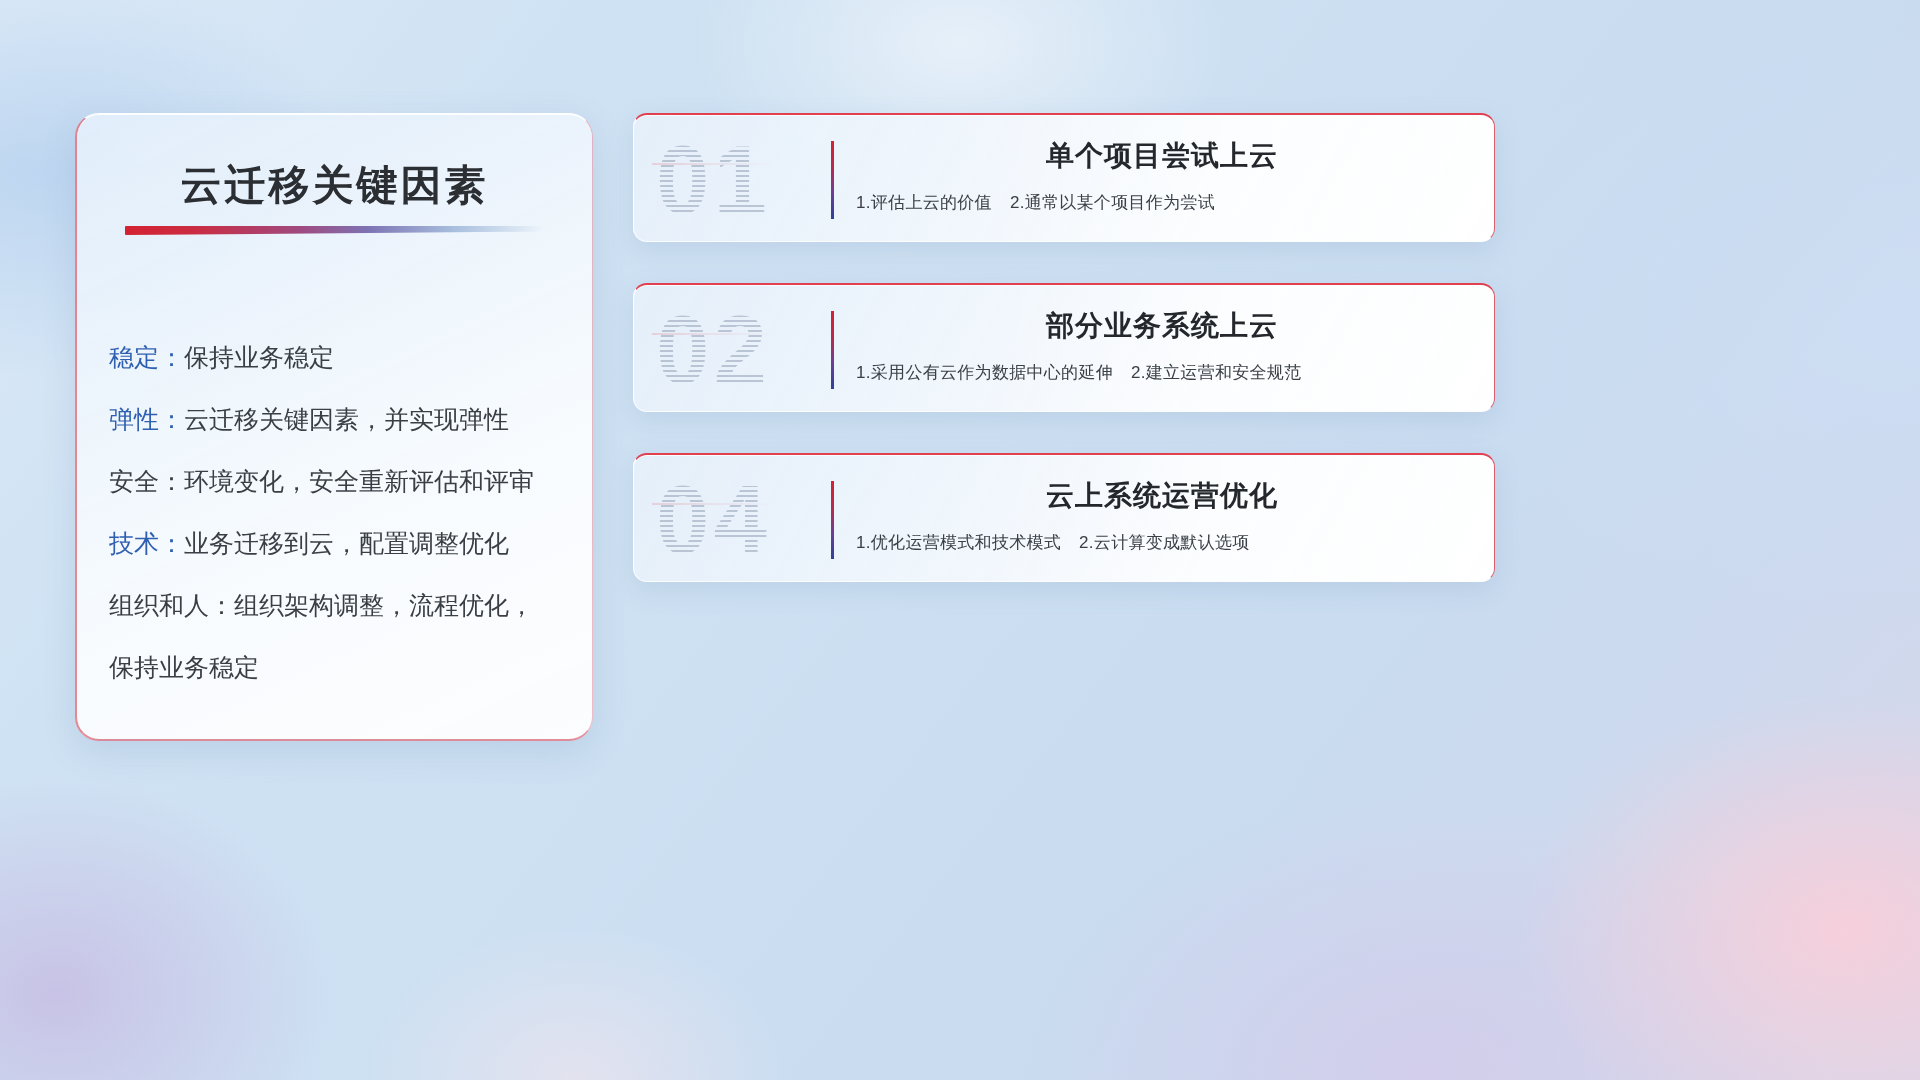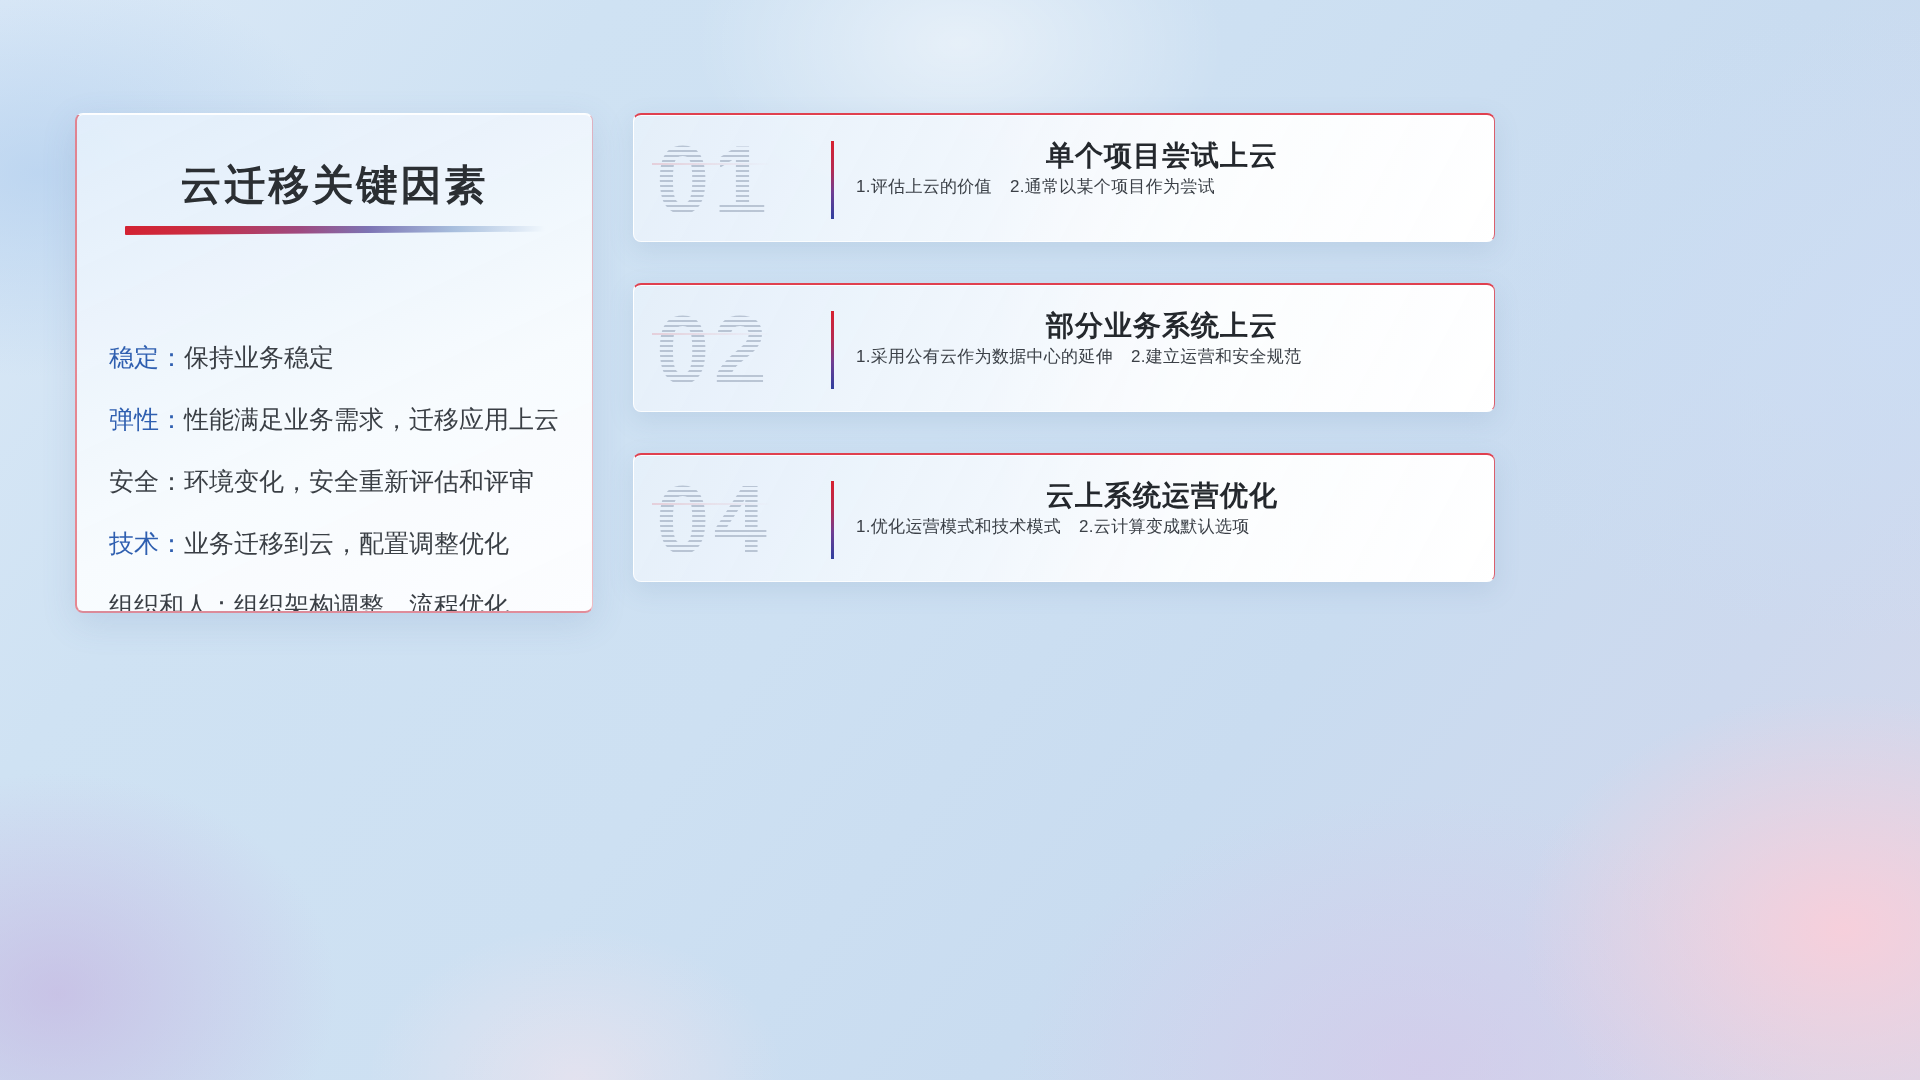--- a/index.html
+++ b/index.html
@@ -17,22 +17,22 @@
   }
   .bg-wash {
     position:absolute; inset:0; pointer-events:none;
     background:
       radial-gradient(ellipse 380px 240px at 50% 4%, rgba(255,255,255,.50) 0%, rgba(255,255,255,0) 70%),
       radial-gradient(ellipse 300px 220px at 30% 100%, rgba(255,230,236,.45) 0%, rgba(255,230,236,0) 70%);
   }
 
   
   .left-panel{
-    position:absolute; left:75px; top:113px; width:518px; height:500px;
-    border-radius:8px;
+    position:absolute; left:75px; top:113px; width:518px; height:628px;
+    border-radius:24px;
     background:linear-gradient(155deg, rgba(226,238,250,.95) 0%, rgba(236,244,252,.97) 30%, rgba(248,251,254,.98) 62%, rgba(252,253,255,.99) 100%);
     border:1px solid rgba(255,255,255,.85);
     border-left:2px solid rgba(214,40,57,.55);
     border-bottom:2px solid rgba(214,40,57,.50);
     border-right:1.5px solid rgba(214,40,57,.30);
     box-shadow:0 10px 34px rgba(90,120,165,.16), inset 0 1px 0 rgba(255,255,255,.9);
     overflow:hidden;
   }
   .left-title{
     position:absolute; left:0; right:0; top:44px; text-align:center;
@@ -49,21 +49,21 @@
     font-size:25px; line-height:62px; color:#3a3f45; white-space:nowrap;
   }
   .factor-row .lbl{ font-weight:normal; }
   .lbl.blue{ color:#2f5fb0; }
   .lbl.gray{ color:#3a3f45;text-align:right; }
 
   
   .cards{ position:absolute; left:633px; top:113px; width:862px; }
   .card{
     position:relative; height:129px; margin-bottom:41px;
-    border-radius:8px; overflow:hidden;
+    border-radius:14px; overflow:hidden;
     background:linear-gradient(118deg, rgba(230,240,250,.92) 0%, rgba(240,246,252,.95) 34%, rgba(250,252,254,.98) 68%, #ffffff 100%);
     border:1px solid rgba(255,255,255,.8);
     border-top:2px solid #e0404f;
     border-right:1.6px solid rgba(214,40,57,.72);
     box-shadow:0 8px 26px rgba(95,125,170,.15), inset 0 1px 0 rgba(255,255,255,.85);
   }
   .card:last-child{ margin-bottom:0; }
   .card-sheen{
     position:absolute; inset:0; pointer-events:none;
     background:linear-gradient(100deg, rgba(255,255,255,0) 40%, rgba(255,255,255,.45) 72%, rgba(255,255,255,.1) 100%);
@@ -85,38 +85,38 @@
   .ghost-num::after{
     content:""; position:absolute; left:-4px; top:38px; width:150px; height:2px;
     background:linear-gradient(90deg, rgba(224,64,79,.45), rgba(224,64,79,0) 80%);
   }
   .divider{
     position:absolute; left:197px; top:26px; width:3px; height:78px;
     background:linear-gradient(180deg, #d8202f 0%, #b32a52 38%, #6e3e93 66%, #2f3f9e 100%);
   }
   .card-body{ position:absolute; left:222px; top:22px; right:26px; }
   .card-title{ font-size:28px; font-weight:bold; color:#24282d; letter-spacing:1px;text-align:center; }
-  .card-sub{ font-size:17px; color:#3b4047; letter-spacing:.3px; }
+  .card-sub{ margin-top:16px; font-size:17px; color:#3b4047; letter-spacing:.3px; }
   .card-sub .gap{ display:inline-block; width:18px; }
 </style>
 </head>
 <body>
 
 <div class="bg-wash"></div>
 
 <section class="left-panel">
   <h1 class="left-title">云迁移关键因素</h1>
   <div class="title-rule"></div>
 
   <div class="factor-list">
     <div class="factor-row">
       <span class="lbl blue">稳定：</span><span class="val">保持业务稳定</span>
     </div>
     <div class="factor-row">
-      <span class="lbl blue">弹性：</span><span class="val">性能满足业务需求，迁移应用上云</span>
+      <span class="lbl blue">弹性：</span><span class="val">云迁移关键因素，并实现弹性</span>
     </div>
     <div class="factor-row">
       <span class="lbl gray">安全：</span><span class="val">环境变化，安全重新评估和评审</span>
     </div>
     <div class="factor-row">
       <span class="lbl blue">技术：</span><span class="val">业务迁移到云，配置调整优化</span>
     </div>
     <div class="factor-row">
       <span class="lbl gray">组织和人：</span><span class="val">组织架构调整，流程优化，</span>
     </div>

